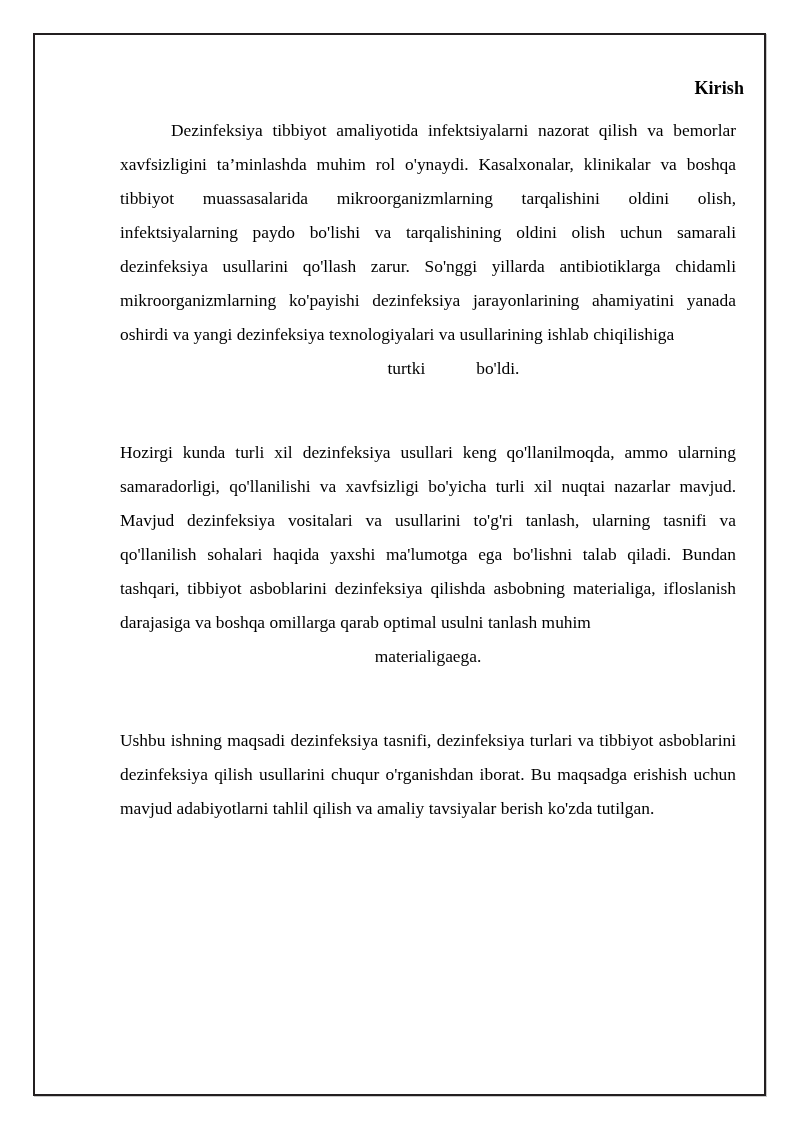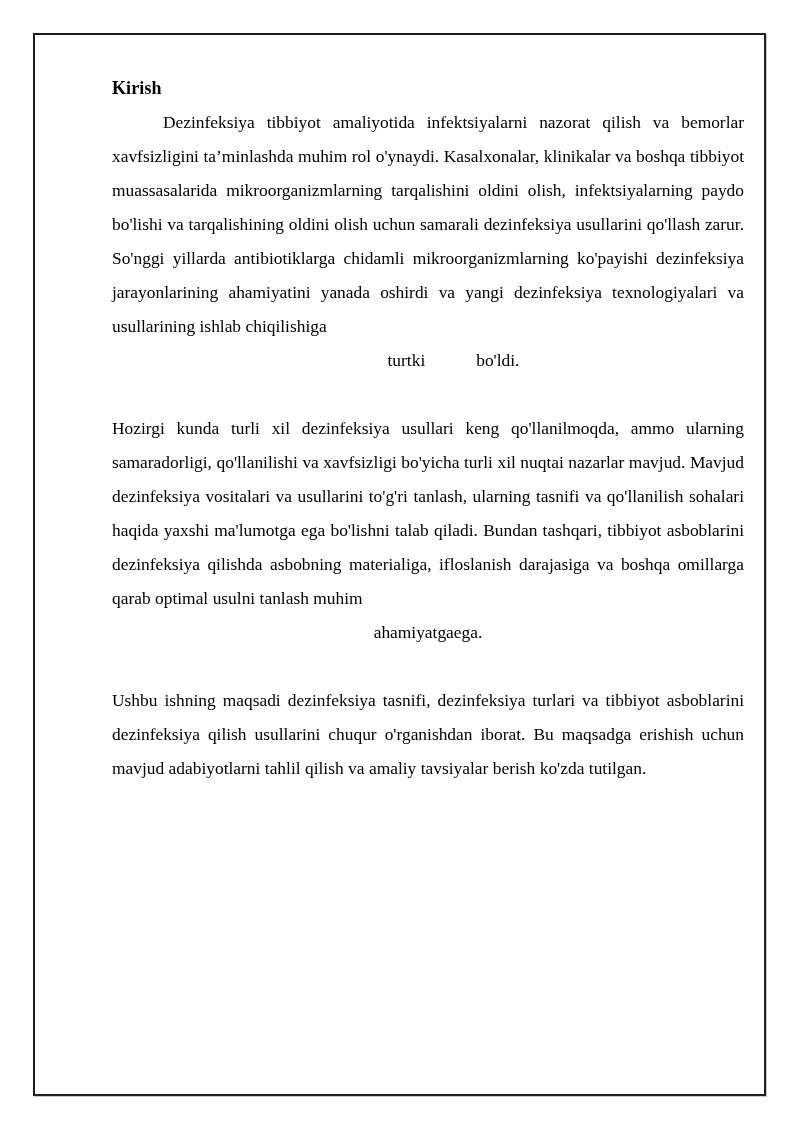--- a/index.html
+++ b/index.html
@@ -30,34 +30,34 @@
   .page-body {
     position: absolute;
     left: 77px;   
     top: 36px;
     width: 632px; 
   }
 
   .doc-title {
     font-size: 18px;
     font-weight: bold;
-    text-align: left;
+    text-align: right;
     line-height: 34px;
     margin: 0 0 0 0;
     color: #000000;
     letter-spacing: 0.1px;
   }
 
   .doc-paragraph {
     font-size: 17.4px;
     line-height: 34px;
     text-align: justify;
     text-justify: inter-word;
     color: #000000;
-    margin: 0;
+    margin: 8px;
     hyphens: none;
     word-spacing: 0.1px;
   }
 
   .doc-paragraph.indented {
     text-indent: 51px;
   }
 
   .para-gap {
     height: 34px;
@@ -83,21 +83,21 @@
         <span>turtki</span>
         <span>bo'ldi.</span>
       </span>
     </p>
 
     <div class="para-gap"></div>
 
     <p class="doc-paragraph">
       <span>Hozirgi kunda turli xil dezinfeksiya usullari keng qo'llanilmoqda, ammo ularning samaradorligi, qo'llanilishi va xavfsizligi bo'yicha turli xil nuqtai nazarlar mavjud. Mavjud dezinfeksiya vositalari va usullarini to'g'ri tanlash, ularning tasnifi va qo'llanilish sohalari haqida yaxshi ma'lumotga ega bo'lishni talab qiladi. Bundan tashqari, tibbiyot asboblarini dezinfeksiya qilishda asbobning materialiga, ifloslanish darajasiga va boshqa omillarga qarab optimal usulni tanlash muhim</span>
       <span class="stretched-line">
-        <span>ahamiyatga</span>
+        <span>materialiga</span>
         <span>ega.</span>
       </span>
     </p>
 
     <div class="para-gap"></div>
 
     <p class="doc-paragraph">
       <span>Ushbu ishning maqsadi dezinfeksiya tasnifi, dezinfeksiya turlari va tibbiyot asboblarini dezinfeksiya qilish usullarini chuqur o'rganishdan iborat. Bu maqsadga erishish uchun mavjud adabiyotlarni tahlil qilish va amaliy tavsiyalar berish ko'zda tutilgan.</span>
     </p>
 

